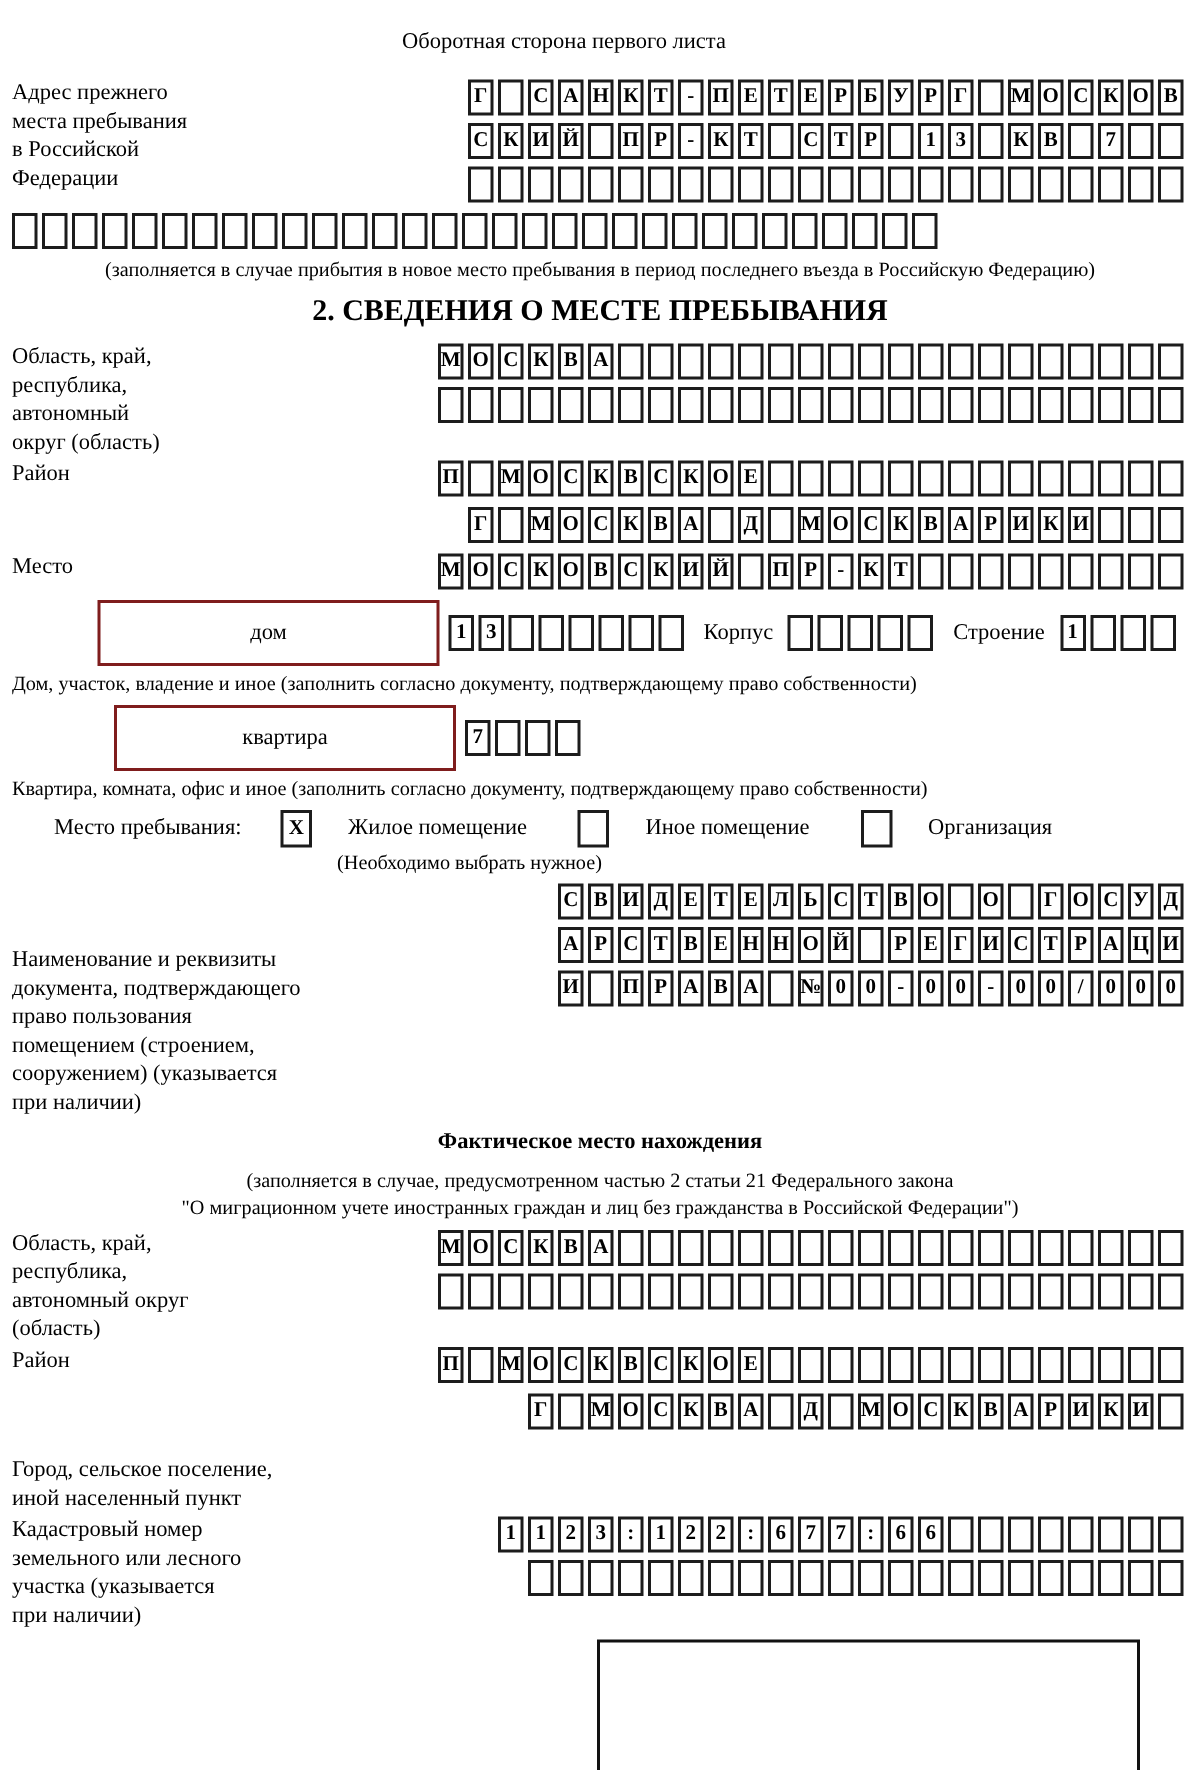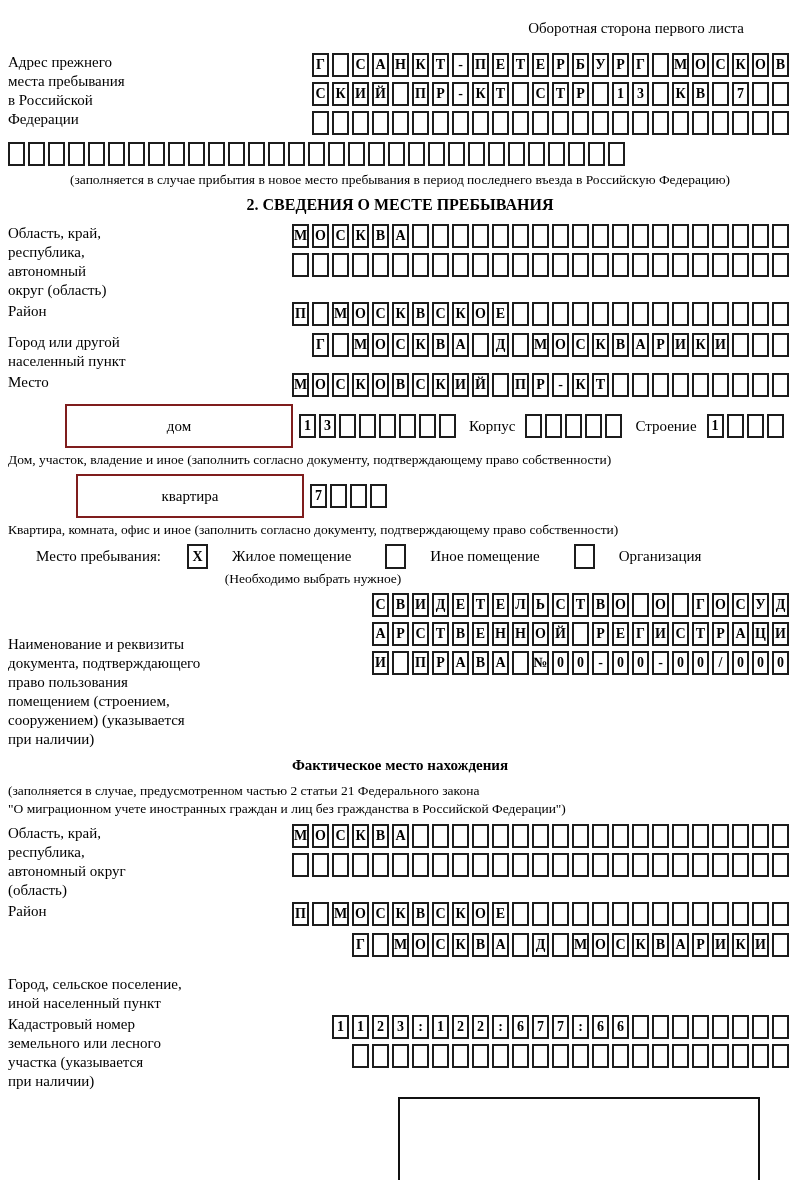--- a/index.html
+++ b/index.html
@@ -4,40 +4,40 @@
 <style>
   * { box-sizing: border-box; margin: 0; padding: 0; }
   html, body { background: #ffffff; }
   body {
     width: 800px; height: 1180px;
     font-family: "Liberation Serif", "DejaVu Serif", serif;
     color: #000;
     padding: 6px 8px 0 8px;
     overflow: hidden;
   }
-  .header-note { text-align: right; font-size: 15px; padding-right: 48px; margin: 14px 0 16px 0; }
+  .header-note { text-align: center; font-size: 15px; padding-right: 48px; margin: 14px 0 16px 0; }
 
   .field { display: flex; margin-bottom: 2px; }
   .flabel { font-size: 15px; line-height: 19px; white-space: pre-line; }
   .w170 { width: 170px; }
   .w184 { width: 184px; }
   .w208 { width: 208px; }
   .w235 { width: 235px; margin-top: 42px; }
   .rows { margin-left: auto; }
 
   .box-row { display: flex; margin-bottom: 5px; justify-content: flex-end; }
   .box-row.left { justify-content: flex-start; }
   .cell {
     flex: none; display: inline-flex; align-items: center; justify-content: center;
     width: 17px; height: 24px; border: 2px solid #1c1c1c; margin-right: 3px;
     font-size: 14px; font-weight: bold; background: #fff;
   }
   .caption { font-size: 13.5px; line-height: 17px; }
   .caption.center { text-align: center; margin: 0 0 8px 0; }
-  .sec-title { text-align: center; font-size: 16px; font-weight: bold; margin: 4px 0 10px 0; }
+  .sec-title { text-align: center; font-size: 20px; font-weight: bold; margin: 4px 0 10px 0; }
 
   .house-row { display: flex; align-items: center; margin: 2px 0 3px 57px; }
   .wide-box {
     width: 228px; height: 44px; border: 2px solid #7f1d1d;
     display: flex; align-items: center; justify-content: center; font-size: 15px;
     flex: none;
   }
   .wide-box.apt { width: 228px; }
   .house-row .box-row { margin-bottom: 0; margin-left: 6px; }
   .inline-label { font-size: 15px; margin: 0 4px 0 10px; flex: none; }
@@ -49,21 +49,21 @@
   .checkbox {
     flex: none; width: 21px; height: 25px; border: 2px solid #1c1c1c;
     display: inline-flex; align-items: center; justify-content: center;
     font-size: 14px; font-weight: bold;
   }
   .stay-row .opt-label { margin: 0 18px 0 8px; }
   .stay-row .lead { margin-right: 10px; }
   .stay-note { font-size: 13.5px; width: 420px; margin-left: 95px; text-align: center; margin-bottom: 6px; }
 
   .subhead { text-align: center; font-size: 15px; font-weight: bold; margin: 8px 0 8px 0; }
-  .law-cap { font-size: 13.5px; line-height: 18px; margin-bottom: 6px; }
+  .law-cap { text-align: center; font-size: 13.5px; line-height: 18px; margin-bottom: 6px; }
 
   .stamp-box { margin-left: 390px; width: 362px; height: 174px; border: 2px solid #111; margin-top: 6px; }
   .stamp-caption {
     margin-left: 335px; width: 475px; text-align: center;
     font-size: 13.5px; line-height: 18.5px; margin-top: 5px;
   }
 </style>
 </head>
 <body>
 
@@ -284,22 +284,20 @@
           <span class="cell"></span>
           <span class="cell"></span>
           <span class="cell"></span>
           <span class="cell"></span>
           <span class="cell"></span>
         </div>
     </div>
   </section>
 
   <section class="field">
-    <div class="flabel w208">Город или другой
-населенный пункт</div>
     <div class="rows">
       <div class="box-row">
           <span class="cell">Г</span>
           <span class="cell"></span>
           <span class="cell">М</span>
           <span class="cell">О</span>
           <span class="cell">С</span>
           <span class="cell">К</span>
           <span class="cell">В</span>
           <span class="cell">А</span>

